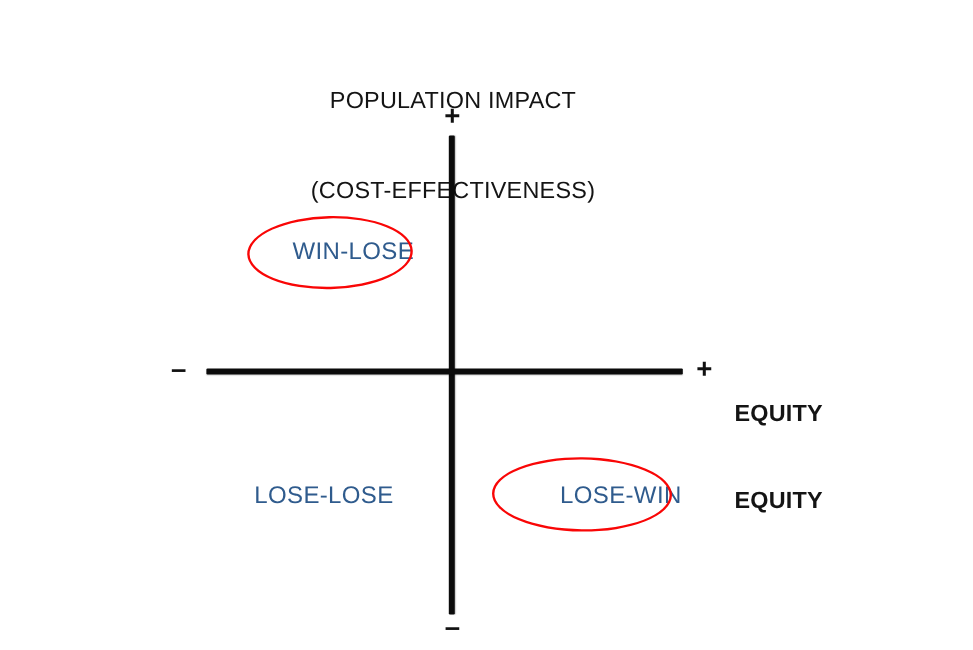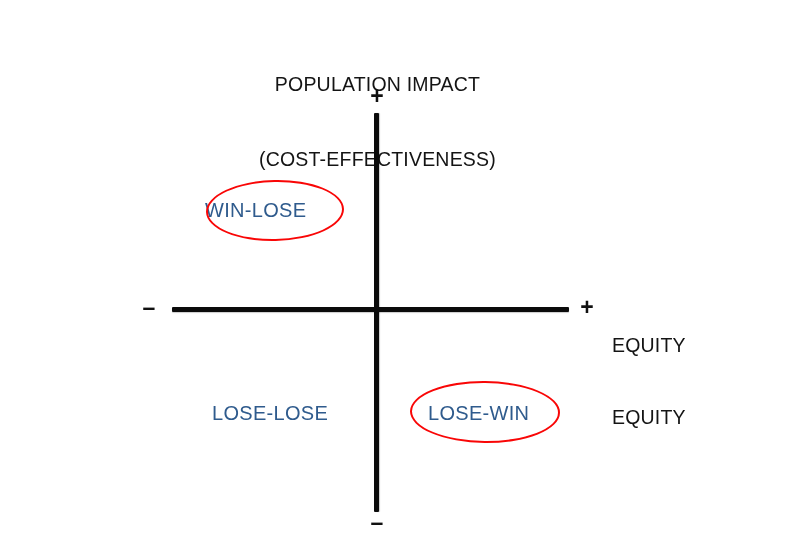--- a/index.html
+++ b/index.html
@@ -81,36 +81,36 @@
     position: absolute;
     left: 612px;
     top: 285px;
     color: #141414;
     font-size: 19.5px;
     line-height: 24px;
     letter-spacing: 0.2px;
     font-weight: 400;
     white-space: pre;
   }
-  .axis-title-right .title-line { display: block; }
+  .axis-title-right .title-line { display: block; font-weight: bold; }
 
   
   .quadrant-label {
     position: absolute;
     color: #2f5b8d;
     font-size: 20px;
     line-height: 22px;
     letter-spacing: 0.3px;
     font-weight: 400;
-    text-align: left;
+    text-align: right;
     white-space: pre;
   }
   .q-win-lose  { left: 205px; top: 199px; width: 140px; }
   .q-win-win   { left: 406px; top: 199px; width: 140px; }
-  .q-lose-lose { left: 212px; top: 402px; width: 140px; }
+  .q-lose-lose { left: 188px; top: 402px; width: 140px; }
   .q-lose-win  { left: 428px; top: 402px; width: 140px; }
 
   
   .highlight-ellipse {
     position: absolute;
     border: 2.6px solid #f90606;
     border-radius: 50%;
     background: transparent;
     pointer-events: none;
   }

